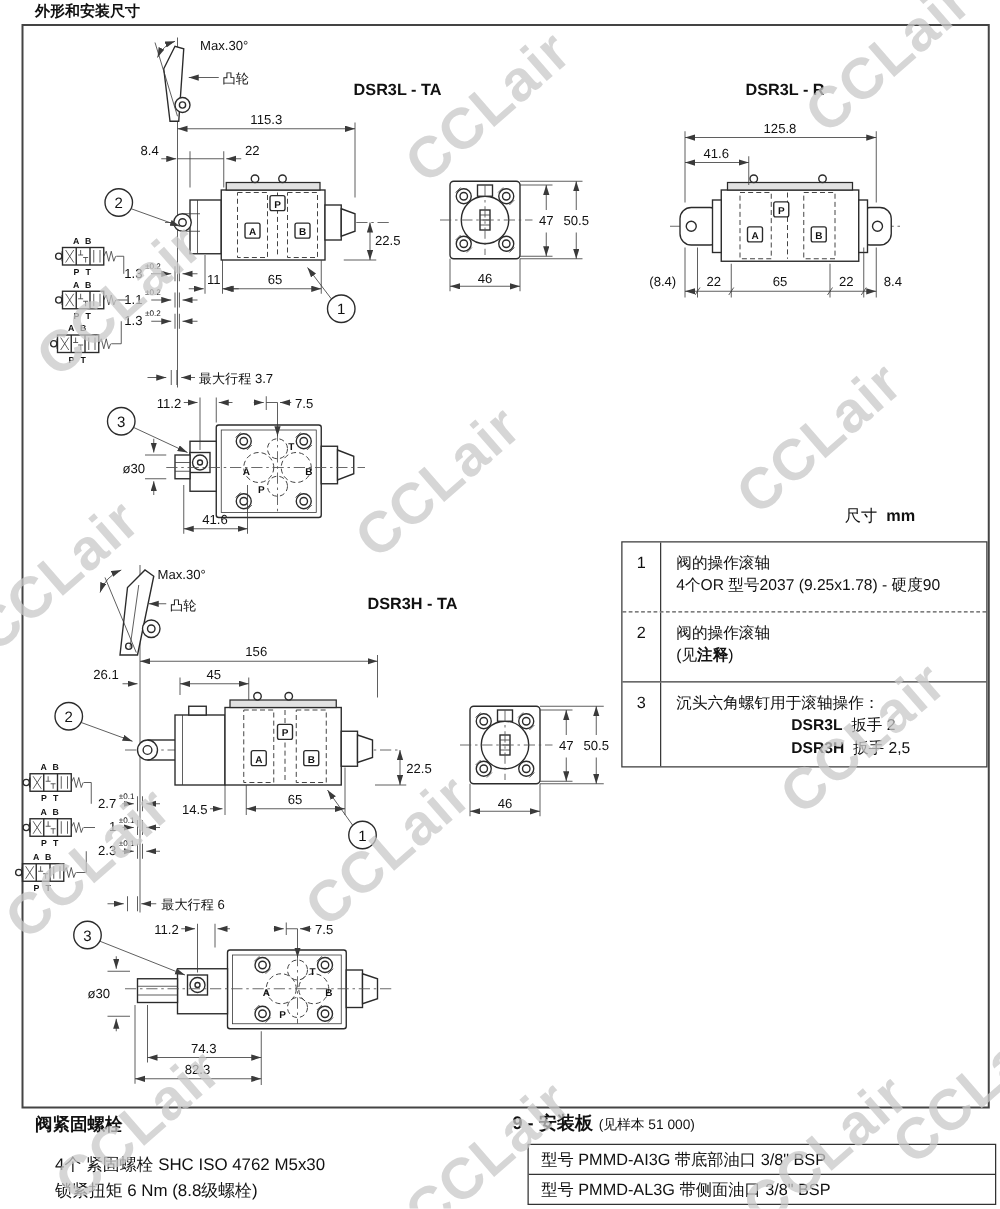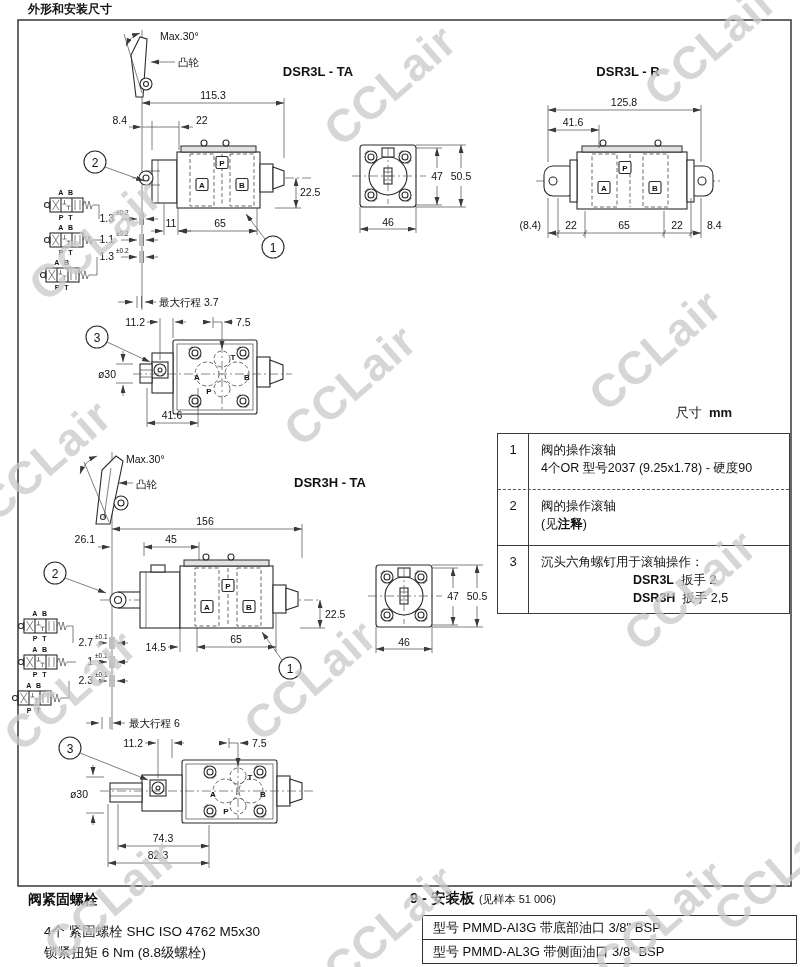--- a/index.html
+++ b/index.html
@@ -570,21 +570,21 @@
 
 
   <div class="boltsec">
     <h3>阀紧固螺栓</h3>
     <div>4个 紧固螺栓 SHC ISO 4762 M5x30</div>
     <div>锁紧扭矩 6 Nm (8.8级螺栓)</div>
   </div>
 
   <div class="mountsec">
     <span class="mh">9 - 安装板</span>
-    <span class="mn">(见样本 51 006)</span>
+    <span class="mn">(见样本 51 000)</span>
     <div class="mtable">
       <div class="mrow">型号 PMMD-AI3G 带底部油口 3/8" BSP</div>
       <div class="mrow">型号 PMMD-AL3G 带侧面油口 3/8" BSP</div>
     </div>
   </div>
 
   <div class="wm" style="left:95px;top:240px">CCLair</div>
   <div class="wm" style="left:390px;top:85px">CCLair</div>
   <div class="wm" style="left:710px;top:45px">CCLair</div>
   <div class="wm" style="left:45px;top:460px">CCLair</div>

